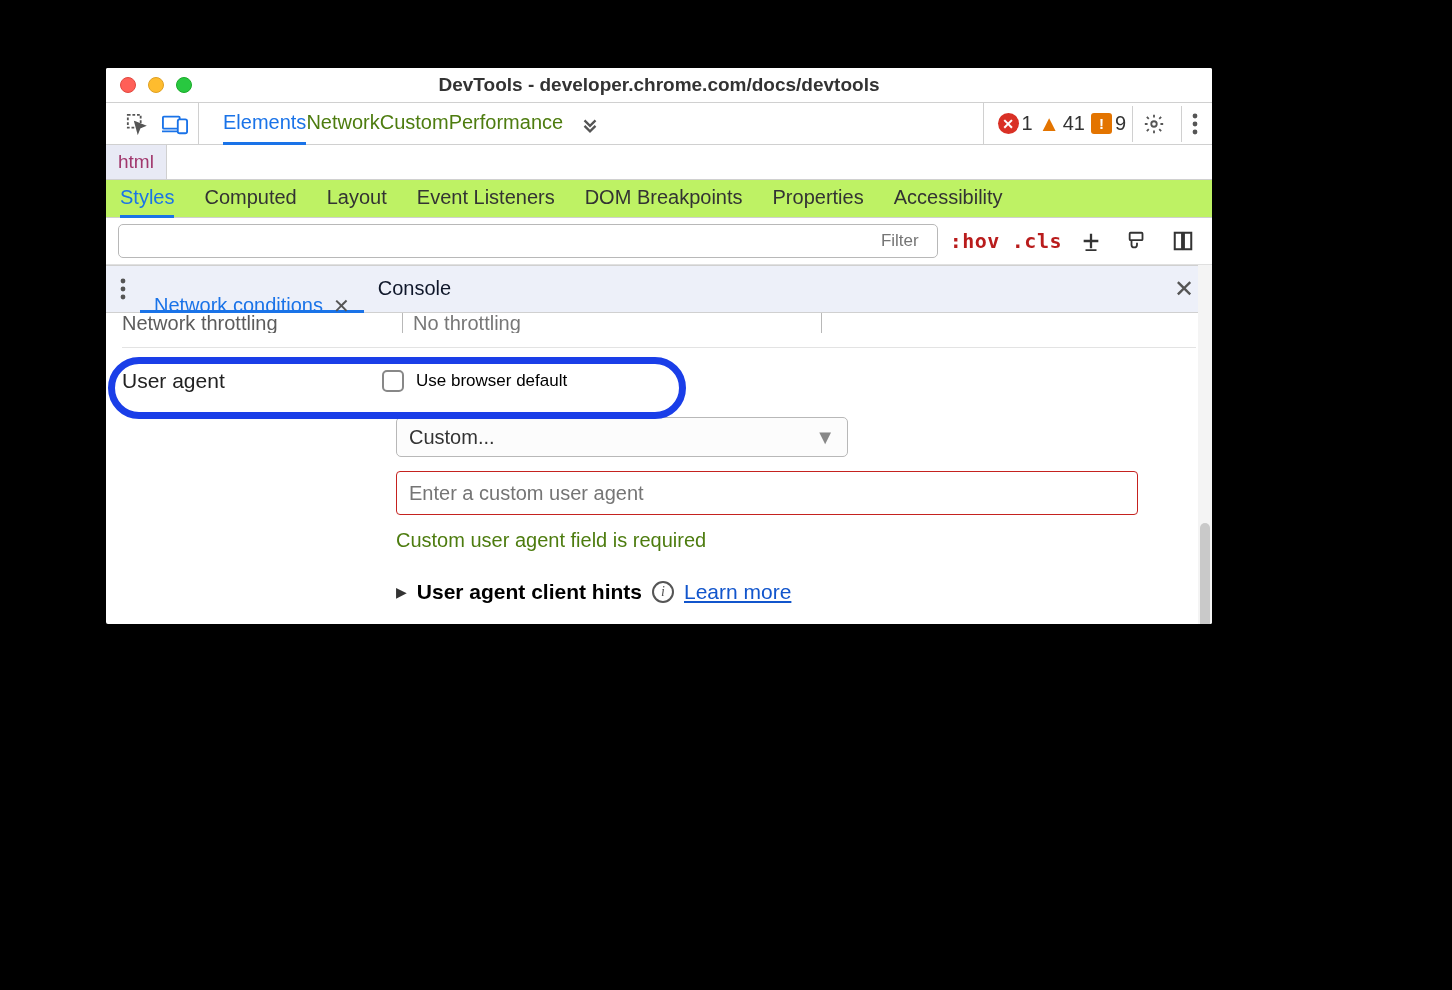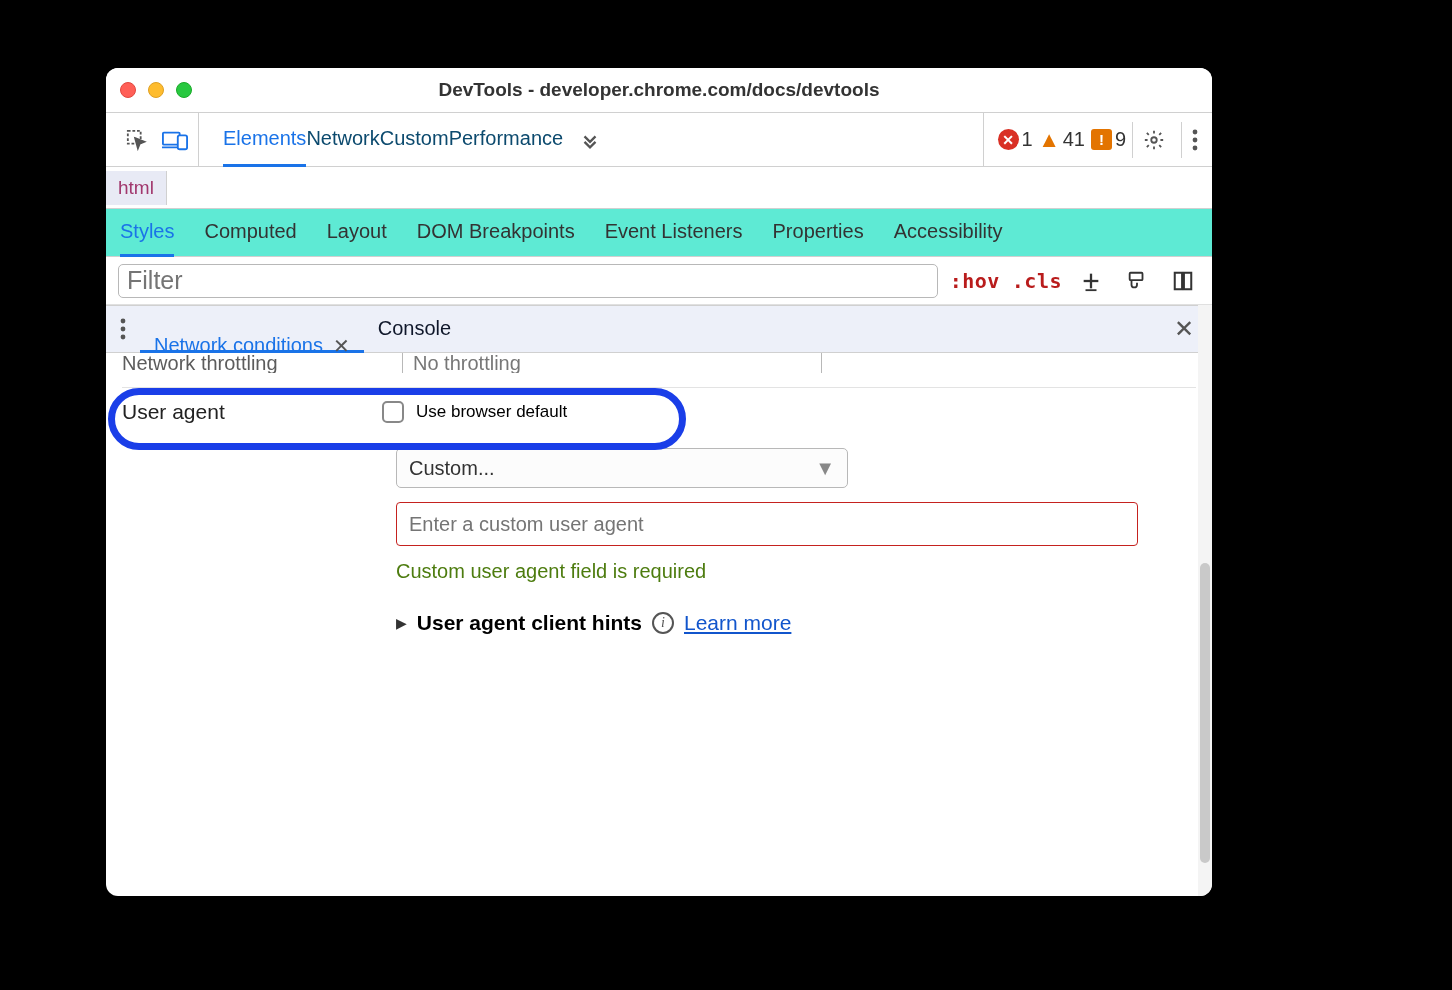--- a/index.html
+++ b/index.html
@@ -8,23 +8,23 @@
     width: 1452px;
     height: 990px;
     font-family: -apple-system, "Helvetica Neue", Arial, sans-serif;
     overflow: hidden;
   }
   .window {
     position: absolute;
     left: 106px;
     top: 68px;
     width: 1106px;
-    height: 828px;
+    height: 556px;
     background: #fff;
-    border-radius: 12px;
+    border-radius: 2px;
     box-shadow: 0 30px 60px rgba(0,0,0,0.6);
     overflow: hidden;
     display: flex;
     flex-direction: column;
   }
 
   
   .titlebar {
     height: 44px;
     background: #fff;
@@ -55,21 +55,21 @@
     background: #fff;
     display: flex;
     align-items: stretch;
     padding-left: 10px;
     font-size: 20px;
   }
   .tb-iconbox { display: flex; align-items: center; gap: 14px; padding: 0 10px; border-right: 1px solid #d0d0d0; margin-right: 10px;}
   .tb-tabs { display: flex; align-items: stretch; padding-left: 14px; }
   .tb-tab {
     display: flex; align-items: center;
-    color: #0c4a6e; cursor: pointer;
+    color: #4d7c0f; cursor: pointer;
     border-bottom: 3px solid transparent;
     margin-bottom: -1px;
   }
   .tb-tab.active { color: #1a73e8; border-bottom-color: #1a73e8; }
   .tb-more { display: flex; align-items: center; padding: 0 16px; color: #555; cursor: pointer; }
   .tb-spacer { flex: 1; }
   .tb-right { display: flex; align-items: center; gap: 6px; padding-right: 4px; border-left: 1px solid #d0d0d0; padding-left: 14px;}
   .badge { display: inline-flex; align-items: center; gap: 3px; font-size: 20px; color: #333; }
   .badge .ic { width: 21px; height: 21px; display: inline-flex; align-items: center; justify-content: center; border-radius: 50%; font-size: 14px; font-weight: bold;}
   .ic.err  { background:#d93025; color:#fff; }
@@ -88,21 +88,21 @@
   .crumb {
     background: #e8eaf5;
     color: #a1386e;
     padding: 6px 12px;
     border-right: 1px solid #d0d0d0;
   }
 
   
   .subtabs {
     height: 48px;
-    background: #5eead4;
+    background: #bef264;
     border-bottom: 1px solid #d0d0d0;
     display: flex; align-items: stretch; gap: 30px;
     padding: 0 14px;
     font-size: 20px;
   }
   .subtab { display:flex; align-items:center; color:#333; border-bottom:3px solid transparent; cursor:pointer; margin-bottom:-1px; }
   .subtab.active { color:#1a73e8; border-bottom-color:#1a73e8; }
 
   
   .styles-tools {
@@ -111,24 +111,25 @@
     padding: 6px 12px;
     border-bottom: 1px solid #e0e0e0;
     font-size: 19px;
     color:#555;
   }
   .filter-input {
     flex: 1;
     height: 34px;
     border: 1px solid #b8b8b8;
     border-radius: 5px;
-    padding: 0 8px;
-    font-size: 25px;
+    padding: 0 18px;
+    font-size: 17px;
     color: #888;
     background:#fff;
+    text-align:right;
   }
   .mono { font-family: ui-monospace, Menlo, monospace; font-size: 20px; font-weight: 600; letter-spacing: 0.5px; color: #b91c1c; }
   .toolicon { color:#333; padding: 0 6px; cursor:pointer; }
 
   
   .drawer-wrap {
     display: flex;
     flex-direction: column;
     flex: 1;
     position: relative;
@@ -165,21 +166,21 @@
     border:1px solid #b8b8b8; border-radius:5px;
     padding: 4px 10px; color:#777; background:#fff;
     min-width: 420px; height: 34px;
     display:flex; align-items:center;
   }
   .hr { height:1px; background:#e3e3e3; margin: 14px 0 0 0; }
 
   
   .ua-row {
     display:flex; align-items:center;
-    margin-top: 12px;
+    margin-top: 21px;
     position: relative;
   }
   .ua-highlight {
     position:absolute;
     left: -14px; top: -12px;
     width: 578px; height: 62px;
     border: 7px solid #1a3ee8;
     border-radius: 34px;
     pointer-events: none;
   }
@@ -306,22 +307,22 @@
   </div>
 
   <div class="crumbs">
     <span class="crumb">html</span>
   </div>
 
   <div class="subtabs">
     <div class="subtab active">Styles</div>
     <div class="subtab">Computed</div>
     <div class="subtab">Layout</div>
+    <div class="subtab">Event Listeners</div>
     <div class="subtab">DOM Breakpoints</div>
-    <div class="subtab">Event Listeners</div>
     <div class="subtab">Properties</div>
     <div class="subtab">Accessibility</div>
   </div>
 
   <div class="styles-tools">
     <input class="filter-input" placeholder="Filter" style="">
     <span class="mono">:hov</span>
     <span class="mono">.cls</span>
     <span class="toolicon">
       <svg width="22" height="22" viewBox="0 0 24 24" stroke="#333" stroke-width="2.5">

